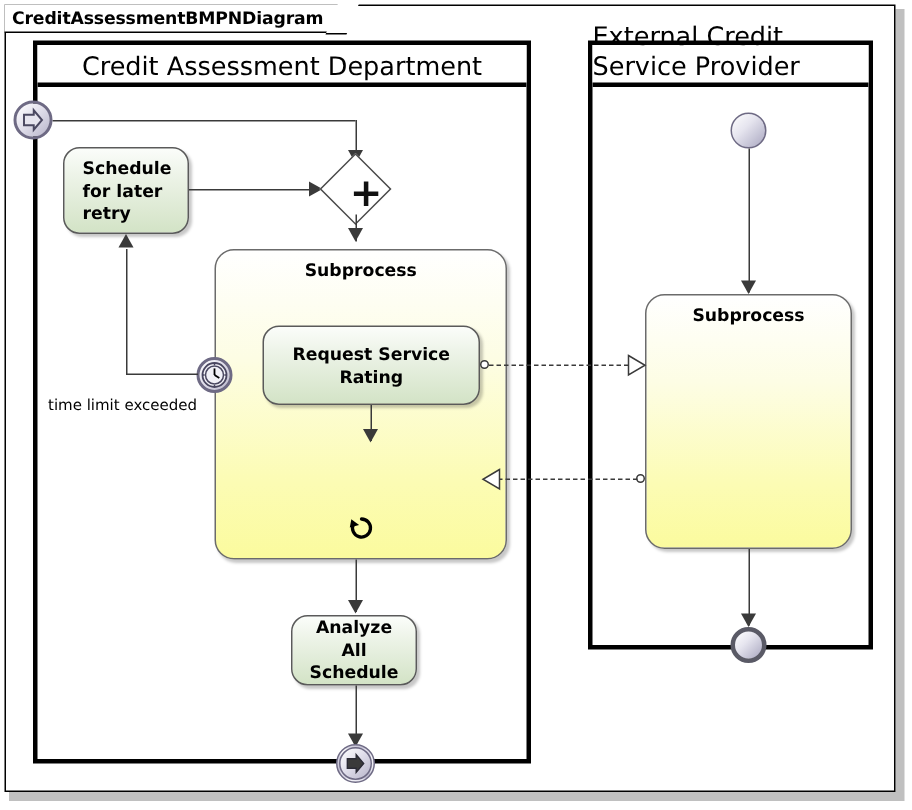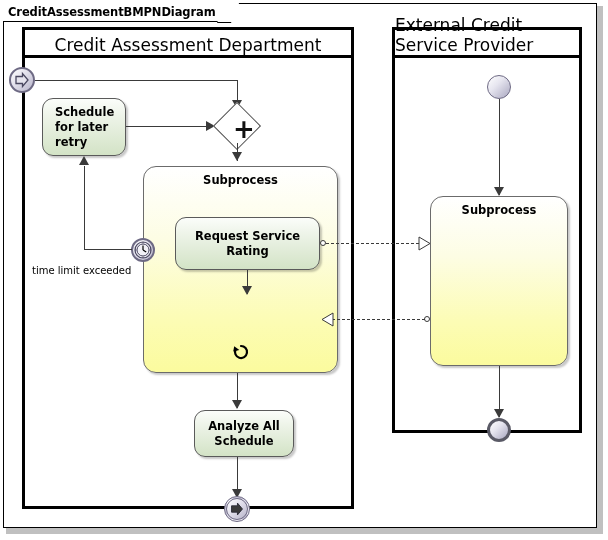--- a/index.html
+++ b/index.html
@@ -258,21 +258,21 @@
 
   <div class="lineH" style="left:84px;top:249px;width:48px;"></div>
   <div class="lineV" style="left:84px;top:166px;height:84px;"></div>
   <div class="arrow-u" style="left:79px;top:156px;"></div>
 
   <div class="label" style="left:32px;top:265px;text-align:center;">time limit exceeded</div>
 
   <div class="lineV" style="left:237px;top:373px;height:35px;"></div>
   <div class="arrow-d" style="left:232px;top:400px;"></div>
 
-  <div class="task" style="left:194px;top:410px;width:100px;height:47px;">
+  <div class="task" style="left:194px;top:410px;width:84px;height:47px;">
     <div>
       <div>Analyze All</div>
       <div>Schedule</div>
     </div>
   </div>
 
   <div class="lineV" style="left:237px;top:457px;height:42px;"></div>
   <div class="arrow-d" style="left:232px;top:489px;"></div>
 
   <div class="ev ev-end-link" style="left:224px;top:496px;">

